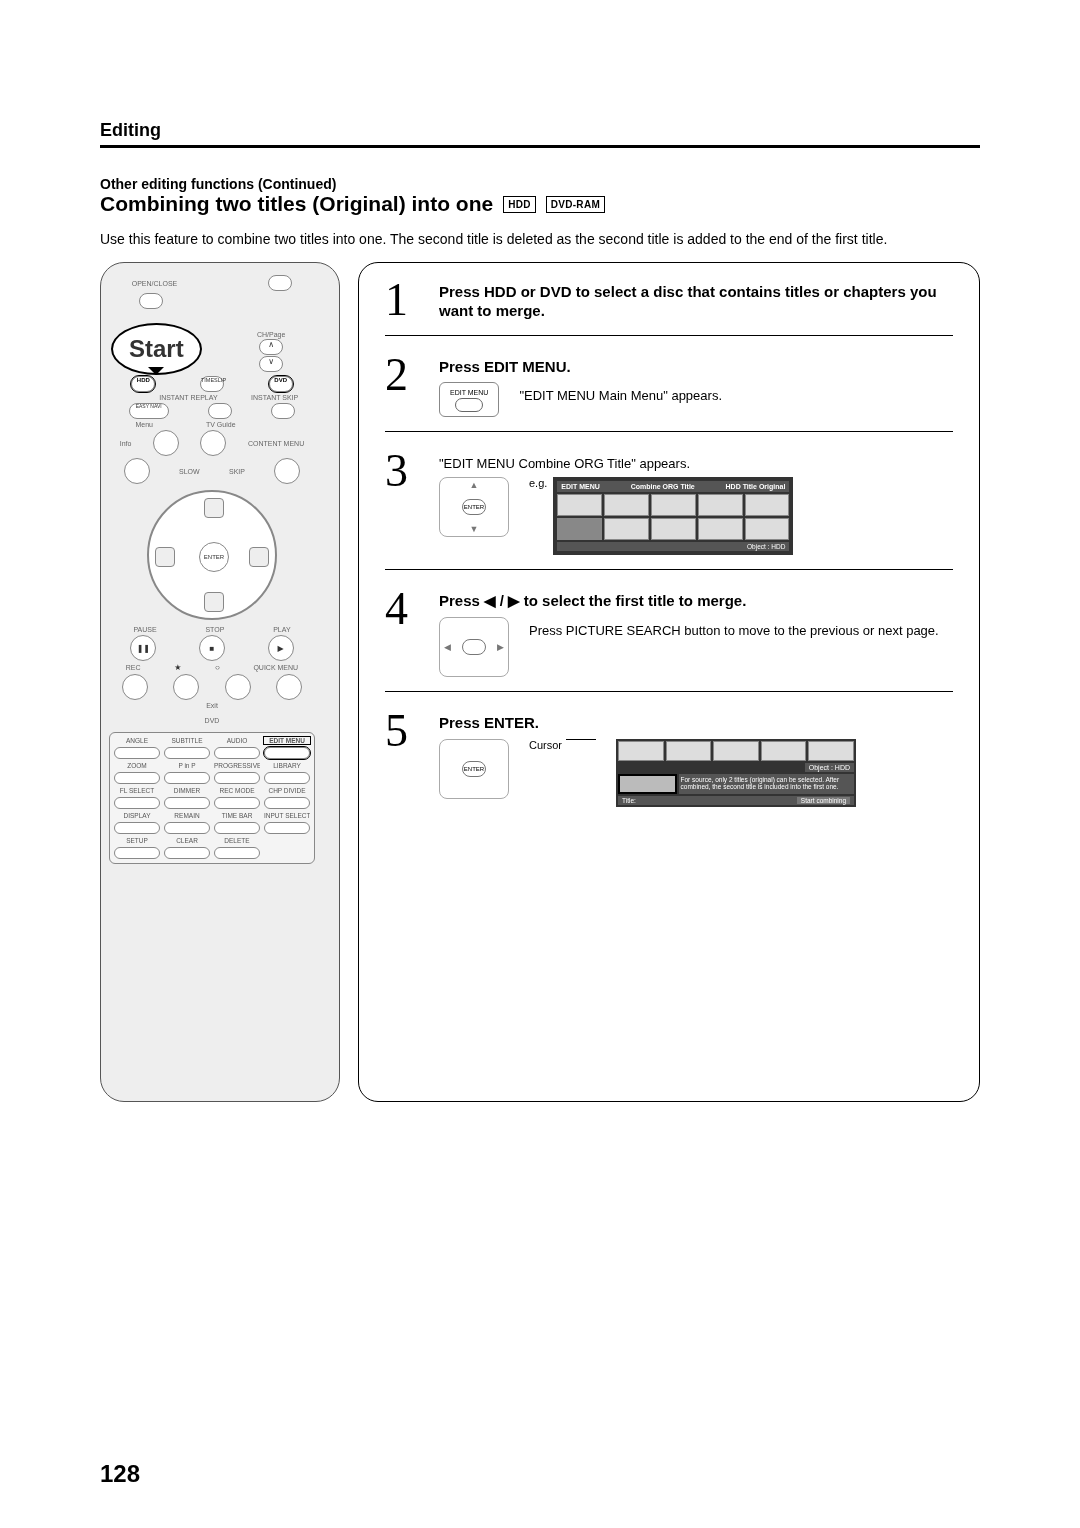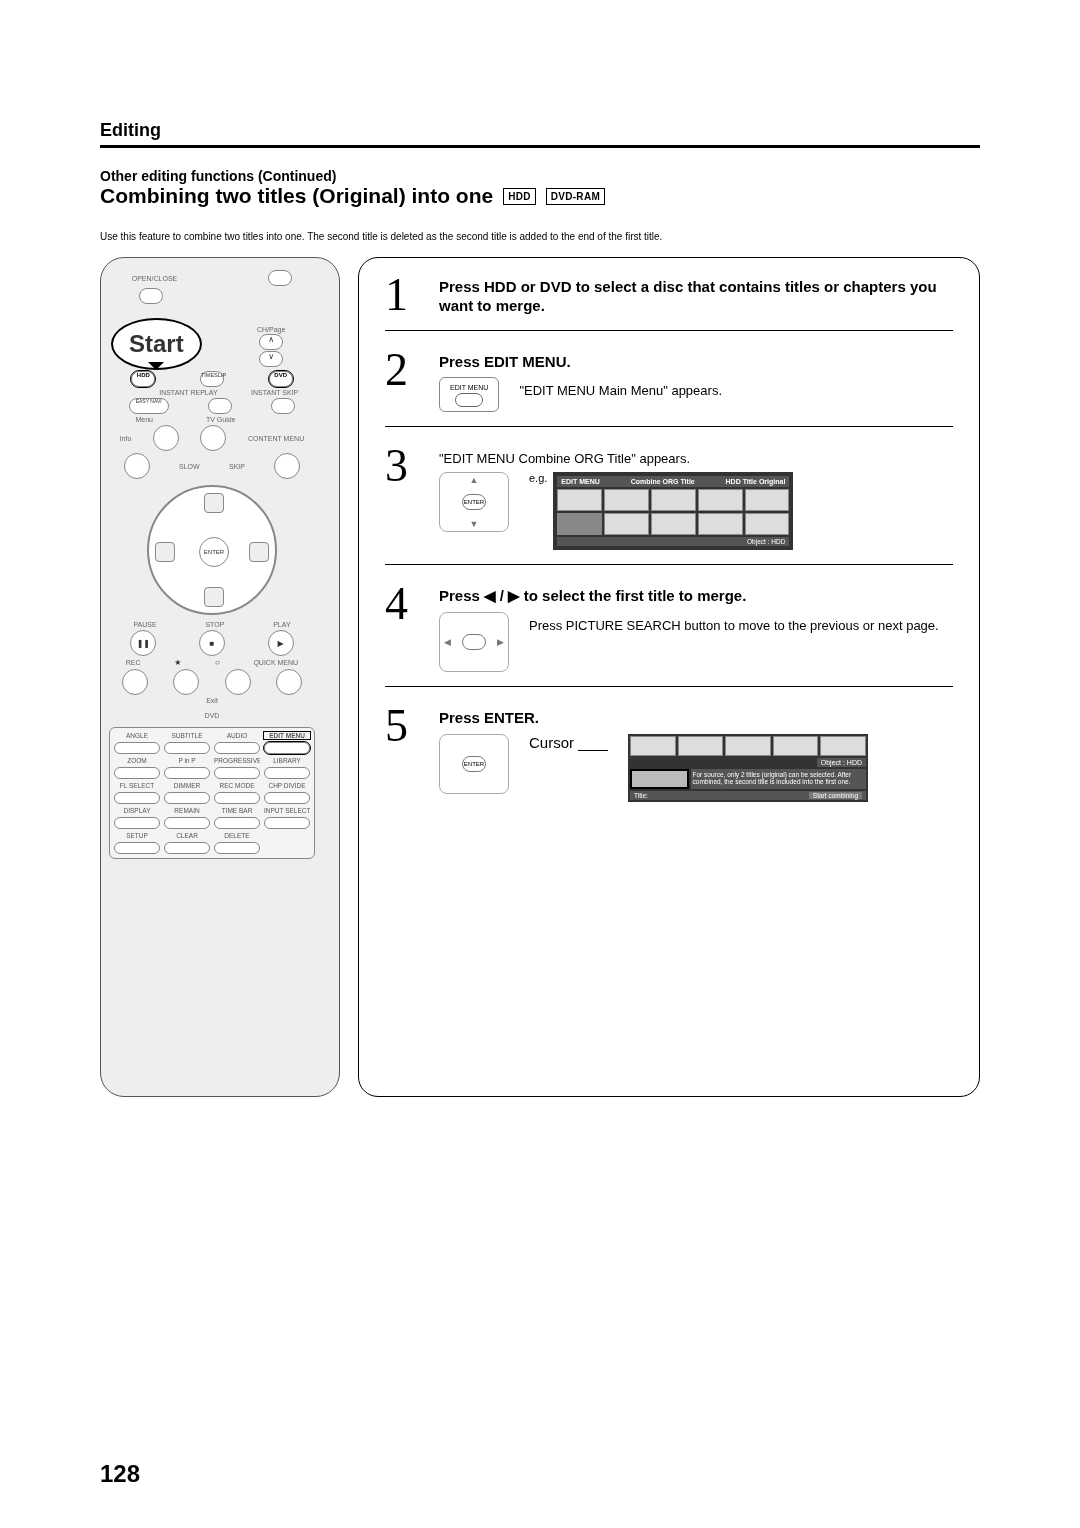--- a/index.html
+++ b/index.html
@@ -6,29 +6,29 @@
   body {
     font-family: Arial, Helvetica, sans-serif;
     background: #fff;
     width: 1080px;
     height: 1528px;
     position: relative;
     padding: 120px 100px 40px 100px;
     color: #000;
   }
   .header-section { font-weight: bold; font-size: 18px; }
-  .header-sub { font-weight: bold; font-size: 14px; margin-top: 20px; }
+  .header-sub { font-weight: bold; font-size: 14px; margin-top: 28px; }
   .hr-thick { border: none; border-top: 3px solid #000; margin: 4px 0 14px 0; }
   .title-row { display: flex; align-items: center; gap: 10px; }
   .title-text { font-size: 21px; font-weight: bold; }
   .badge {
     border: 1px solid #000; font-size: 10px; font-weight: bold;
     padding: 2px 4px; letter-spacing: 0.3px;
   }
-  .intro { font-size: 10px; margin-top: 22px; line-height: 1.3; }
+  .intro { font-size: 14px; margin-top: 14px; line-height: 1.3; }
 
   .main-area {
     margin-top: 14px;
     display: grid;
     grid-template-columns: 240px 1fr;
     gap: 18px;
     height: 840px;
   }
 
   
@@ -126,21 +126,21 @@
 
   .osd2 {
     background:#333;color:#fff;font-size:7px;width:240px;padding:2px;
     display:flex;flex-direction:column;gap:2px;
   }
   .osd2 .row-thumbs{display:grid;grid-template-columns:repeat(5,1fr);gap:2px;}
   .osd2 .row-thumbs .th{height:20px;background:#ddd;border:1px solid #888;}
   .osd2 .sel{height:20px;background:#bbb;border:2px solid #000;}
   .osd2 .msg{background:#555;padding:2px;font-size:6.5px;line-height:1.1;}
   .osd2 .foot{display:flex;justify-content:space-between;background:#555;padding:1px 4px;font-size:6.5px;}
-  .cursor-label{font-size:15px;color:#000;display:flex;align-items:flex-end;gap:4px;}
+  .cursor-label{font-size:11px;color:#000;display:flex;align-items:flex-start;gap:4px;}
   .cursor-line{width:30px;border-top:1px solid #000;}
 
   .page-num{position:absolute;bottom:40px;left:100px;font-size:24px;font-weight:bold;}
 </style>
 </head>
 <body>
 
 <div class="header-section">Editing</div>
 <hr class="hr-thick">
 <div class="header-sub">Other editing functions (Continued)</div>

